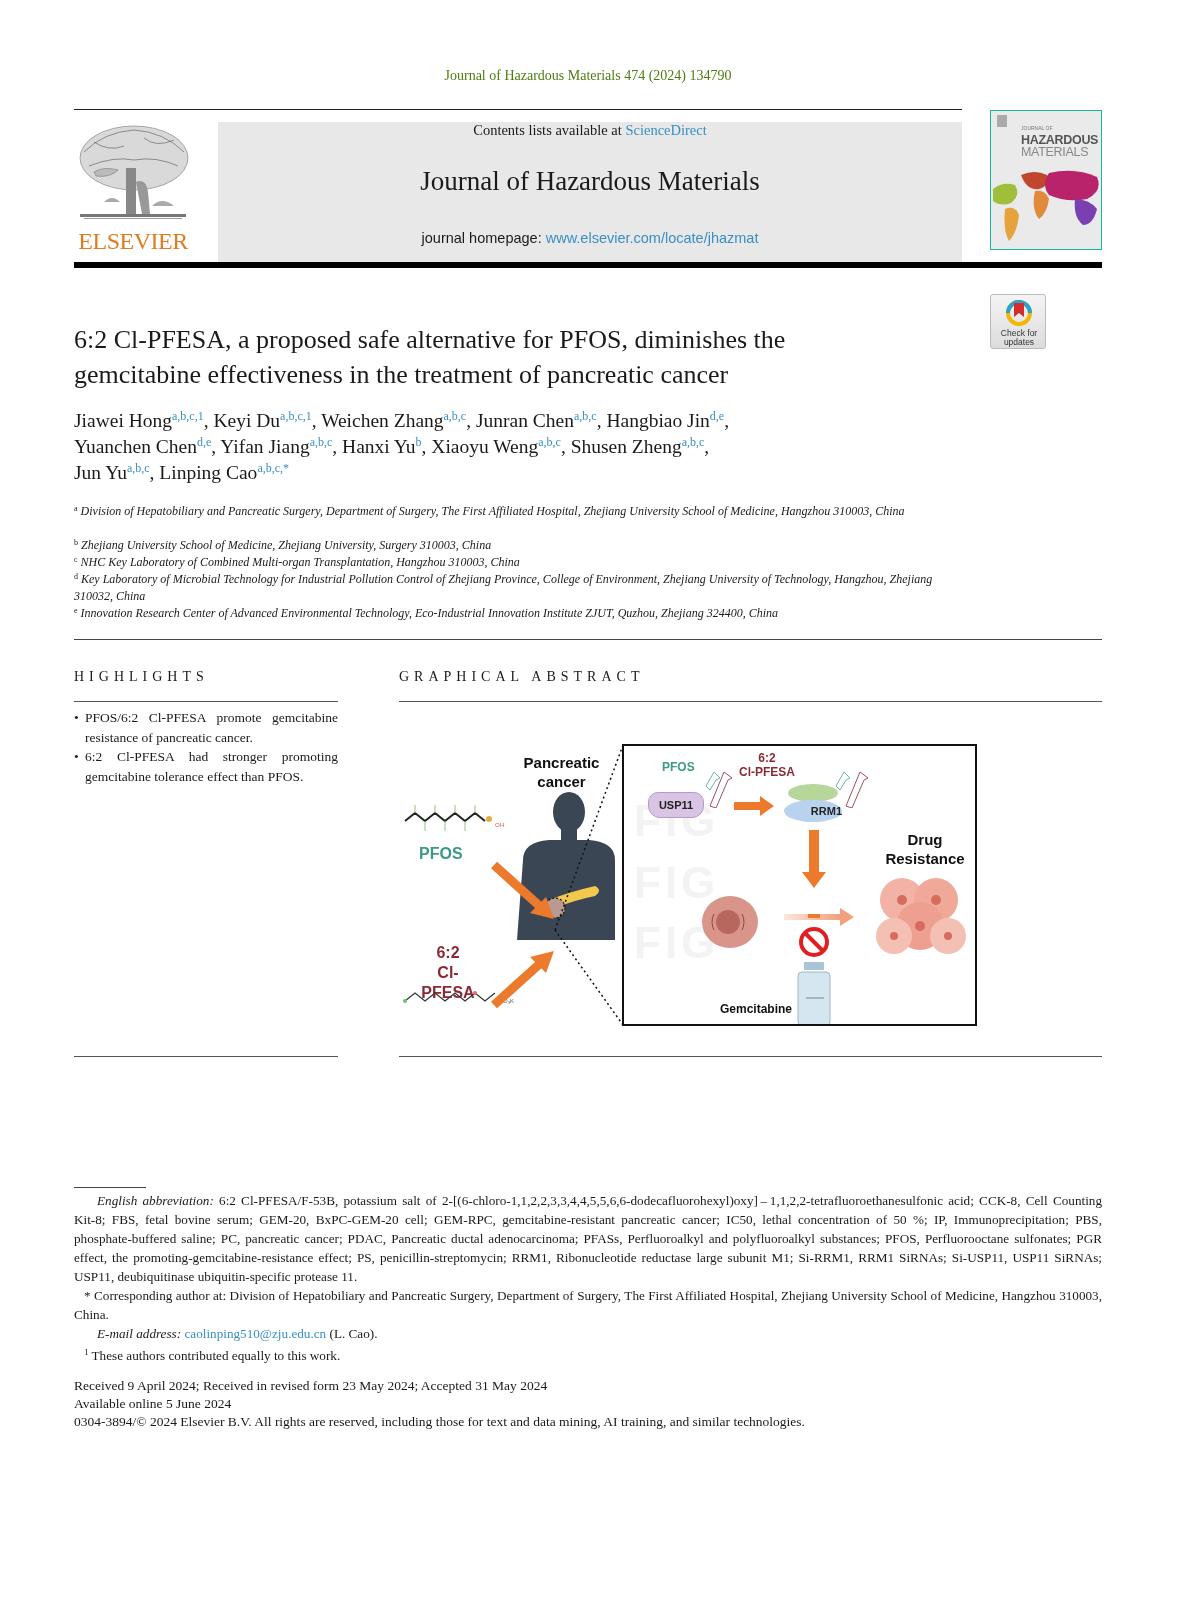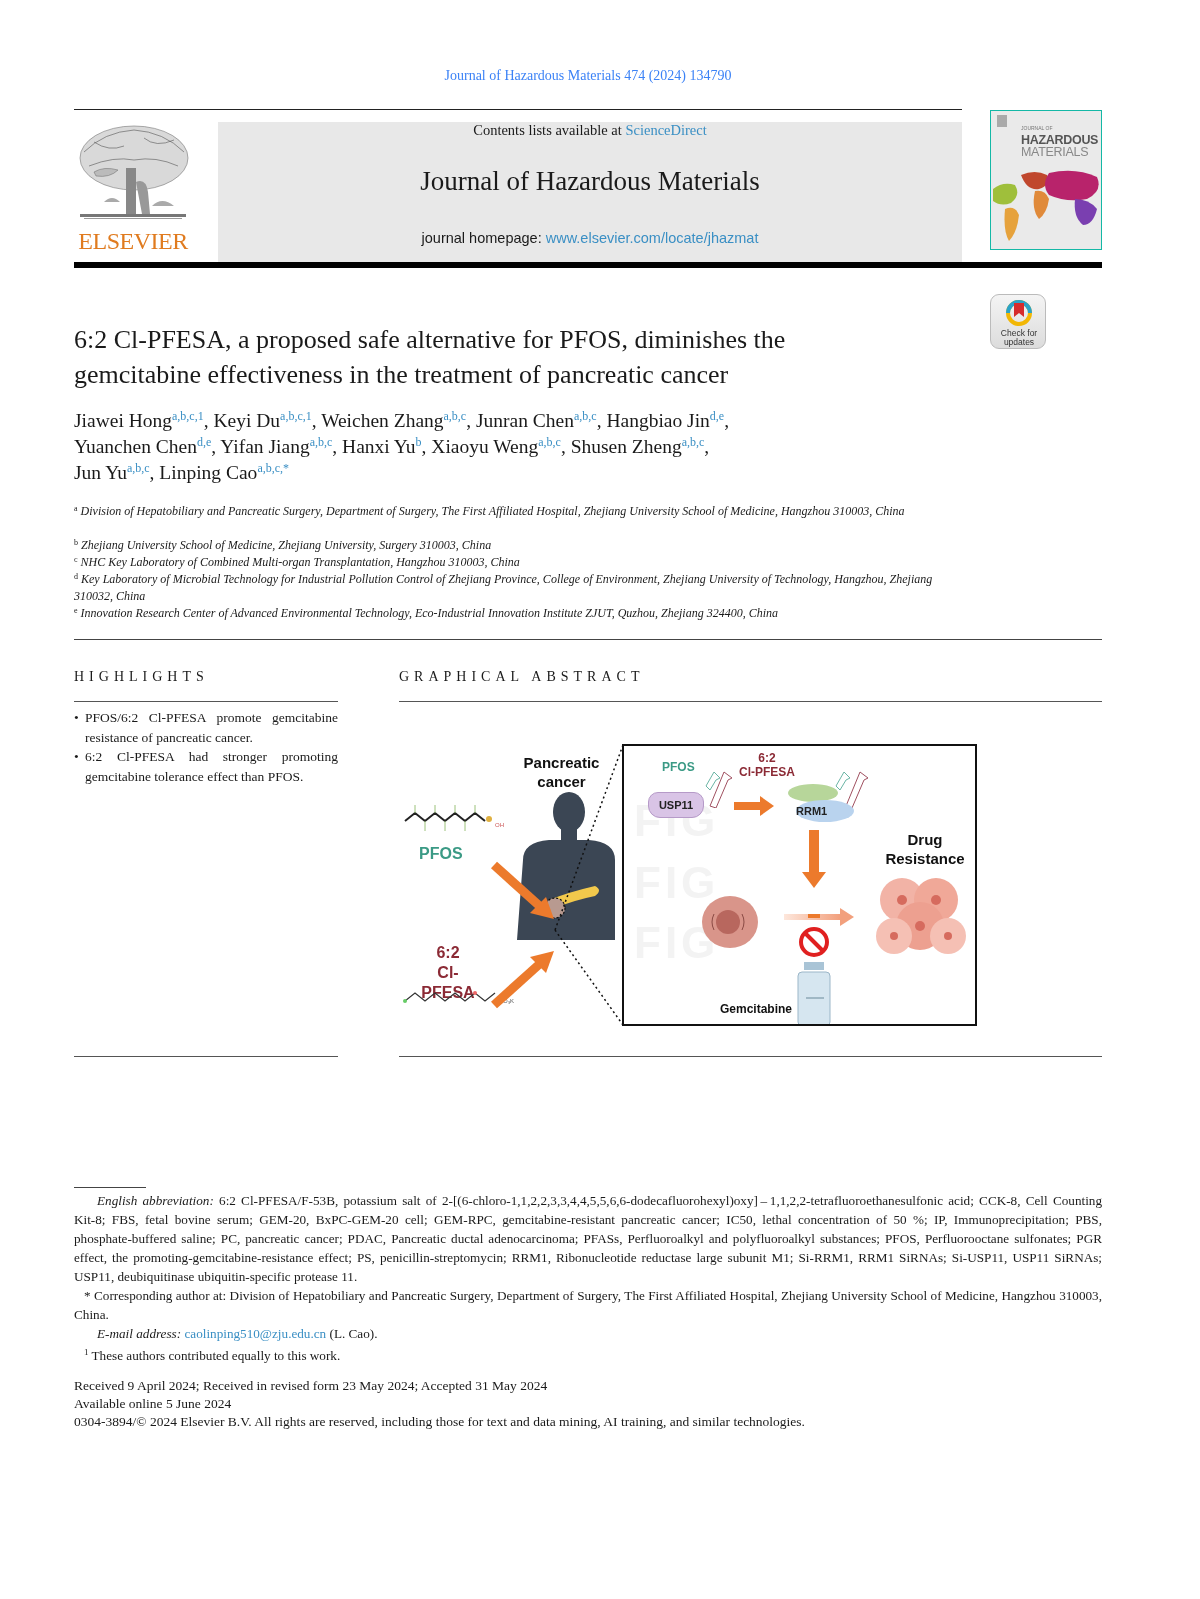--- a/index.html
+++ b/index.html
@@ -1,34 +1,34 @@
 <!DOCTYPE html>
 <html><head>
 <meta charset="utf-8">
 <style>
   * { box-sizing: border-box; margin: 0; padding: 0; }
   html, body { width: 1200px; height: 1599px; background: #ffffff; }
   body { position: relative; font-family: "Liberation Serif", "DejaVu Serif", serif; color: #1a1a1a; overflow: hidden; }
   .abs { position: absolute; }
   .link { color: #3a8fc4; }
-  .running-head { left: 0; width: 1176px; top: 68px; text-align: center; font-size: 14px; color: #3b82f6; }
+  .running-head { left: 0; width: 1176px; top: 68px; text-align: center; font-size: 14px; color: #4d7c0f; }
   .hr-thin { background: #222; height: 1px; }
   .hr-thick { background: #000; height: 6px; }
   .logo-box { left: 74px; top: 122px; width: 118px; height: 130px; }
   .tree { left: 0; top: 0; width: 118px; height: 104px; }
   .elsevier-word { left: 0; top: 106px; width: 118px; text-align: center; font-size: 24px; color: #e07b1f; letter-spacing: -0.5px; font-family: "Liberation Serif", serif; }
   .banner { left: 218px; top: 122px; width: 744px; height: 140px; background: #e8e8e8; }
   .contents-line { left: 0; width: 744px; top: 0px; text-align: center; font-size: 14.5px; }
   .journal-title { left: 0; width: 744px; top: 44px; text-align: center; font-size: 27px; }
   .homepage-line { left: 0; width: 744px; top: 108px; text-align: center; font-size: 14.5px; font-family: "Liberation Sans", sans-serif; }
   .cover { left: 990px; top: 110px; width: 112px; height: 140px; border: 1px solid #14b8a6; background: #eaeaea; overflow: hidden; }
   .cover-small { left: 8px; top: 6px; font-size: 5px; font-family: "Liberation Sans", sans-serif; color: #777; }
   .cover-haz { left: 30px; top: 22px; font-size: 12.5px; font-weight: bold; font-family: "Liberation Sans", sans-serif; color: #555; letter-spacing: -0.3px; }
   .cover-mat { left: 30px; top: 34px; font-size: 12.5px; font-family: "Liberation Sans", sans-serif; color: #888; letter-spacing: -0.3px; }
-  .check-badge { left: 990px; top: 294px; width: 56px; height: 55px; border: 1px solid #bbb; border-radius: 9px; background: linear-gradient(#f4f4f4,#dcdcdc); text-align: center; padding-left: 27px; }
+  .check-badge { left: 990px; top: 294px; width: 56px; height: 55px; border: 1px solid #bbb; border-radius: 3px; background: linear-gradient(#f4f4f4,#dcdcdc); text-align: center; padding-left: 27px; }
   .check-label { left: 0; width: 56px; top: 34px; font-size: 8.5px; line-height: 9px; font-family: "Liberation Sans", sans-serif; color: #333; }
   .article-title { left: 74px; top: 322px; width: 880px; font-size: 26px; line-height: 35px; }
   .authors { left: 74px; top: 408px; width: 900px; font-size: 19.5px; line-height: 26px; }
   .authors sup { font-size: 12px; color: #3a8fc4; vertical-align: 7px; line-height: 0; }
   .affil { left: 74px; width: 890px; font-size: 12px; font-style: italic; line-height: 16.5px; }
   .affil sup { font-size: 8px; font-style: normal; vertical-align: 4px; line-height: 0; }
   .sec-head { font-size: 14px; letter-spacing: 5px; }
   .hl-list { left: 74px; top: 708px; width: 264px; font-size: 13.5px; line-height: 19.5px; list-style: none; }
   .hl-list li { position: relative; padding-left: 11px; text-align: justify; }
   .hl-list li::before { content: "\2022"; position: absolute; left: 0; top: 0; }
@@ -214,21 +214,21 @@
   </svg>
 
   <div class="abs ga-lbl" style="left:24px;top:46px;width:56px;height:26px;border-radius:10px 10px 12px 12px;background:#d9c4e6;border:1px solid #b69ac8;font-size:11px;line-height:24px;text-align:center;color:#222;">USP11</div>
 
   <svg class="abs" style="left:110px;top:50px;" width="40" height="20">
     <rect x="0" y="6" width="26" height="8" fill="#ec7a2c"></rect>
     <polygon points="26,0 40,10 26,20" fill="#ec7a2c"></polygon>
   </svg>
 
   <div class="abs" style="left:164px;top:38px;width:50px;height:18px;border-radius:50%;background:#b7d69a;"></div>
-  <div class="abs ga-lbl" style="left:172px;top:54px;width:58px;height:22px;border-radius:50%;background:#b9d3ee;font-size:11px;line-height:22px;text-align:left;color:#222;">RRM1</div>
+  <div class="abs ga-lbl" style="left:160px;top:54px;width:58px;height:22px;border-radius:50%;background:#b9d3ee;font-size:11px;line-height:22px;text-align:right;color:#222;">RRM1</div>
 
   <svg class="abs" style="left:178px;top:84px;" width="24" height="60">
     <rect x="7" y="0" width="10" height="42" fill="#ec7a2c"></rect>
     <polygon points="0,42 24,42 12,58" fill="#ec7a2c"></polygon>
   </svg>
   <div class="abs ga-lbl" style="left:246px;top:84px;width:110px;text-align:center;font-size:15px;line-height:19px;color:#111;">
     <div>Drug</div>
     <div>Resistance</div>
   </div>
 

